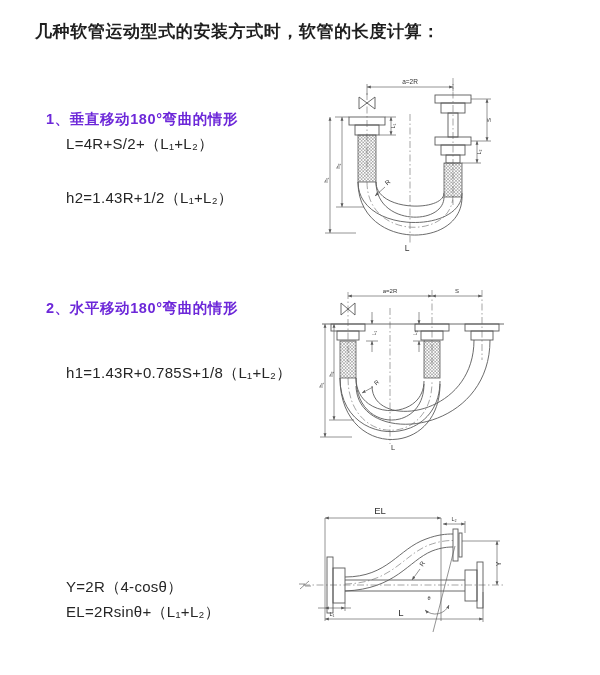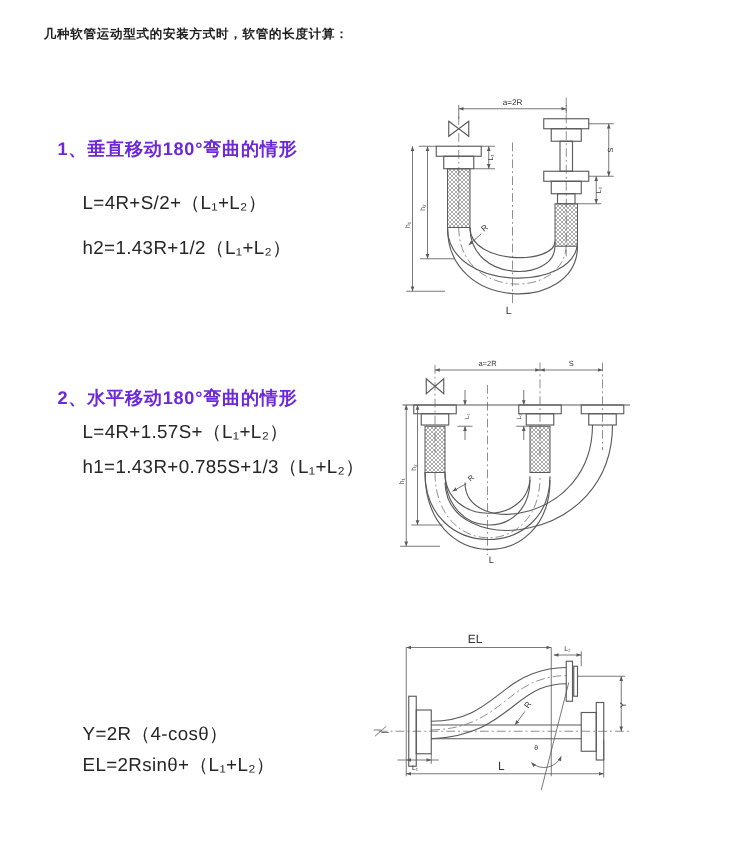--- a/index.html
+++ b/index.html
@@ -1,44 +1,43 @@
 <!DOCTYPE html>
 <html><head>
 <meta charset="utf-8">
 <style>
   html,body{margin:0;padding:0;background:#fff;}
   .page{position:relative;width:600px;height:675px;background:#ffffff;overflow:hidden;
         font-family:"Liberation Sans",sans-serif;}
-  .title{position:absolute;left:35px;top:20px;font-size:10px;font-weight:600;
+  .title{position:absolute;left:35px;top:20px;font-size:17px;font-weight:600;
          color:#1e1e1e;letter-spacing:.6px;white-space:nowrap;}
   .sec-h{position:absolute;left:46px;font-size:14.5px;font-weight:600;color:#6d28d9;
          letter-spacing:.6px;white-space:nowrap;}
   .formula{position:absolute;left:66px;font-size:15px;font-weight:400;color:#262626;
            letter-spacing:.3px;white-space:nowrap;}
   svg{position:absolute;overflow:visible;}
   .ln{stroke:#5a5a5a;stroke-width:.9;fill:none;}
   .dim{stroke:#5a5a5a;stroke-width:.65;fill:none;}
   .cl{stroke:#6a6a6a;stroke-width:.6;fill:none;stroke-dasharray:7 2.5 1.5 2.5;}
   .braid{stroke:#5a5a5a;stroke-width:.8;}
   .lbl{fill:#333;font-family:"Liberation Sans",sans-serif;}
 </style>
 </head>
 <body>
 
 <div class="page">
 
   <div class="title">几种软管运动型式的安装方式时，软管的长度计算：</div>
 
   <div class="sec-h" style="top:110px">1、垂直移动180°弯曲的情形</div>
-  <div class="formula" style="top:153px">L=4R+S/2+（L₁+L₂）</div>
+  <div class="formula" style="top:135px">L=4R+S/2+（L₁+L₂）</div>
   <div class="formula" style="top:189px">h2=1.43R+1/2（L₁+L₂）</div>
 
-  <div class="sec-h" style="top:309px">2、水平移动180°弯曲的情形</div>
-  <div class="formula" style="top:336px">L=4R+1.57S+（L₁+L₂）</div>
-  <div class="formula" style="top:364px">h1=1.43R+0.785S+1/3（L₁+L₂）</div>
+  <div class="sec-h" style="top:299px">2、水平移动180°弯曲的情形</div>
+  <div class="formula" style="top:364px">h1=1.43R+0.785S+1/8（L₁+L₂）</div>
 
   <div class="formula" style="top:578px">Y=2R（4-cosθ）</div>
   <div class="formula" style="top:603px">EL=2Rsinθ+（L₁+L₂）</div>
 
   <svg style="left:310px;top:70px;width:280px;height:190px" viewBox="310 70 280 190">
     <defs>
       <marker id="ar1" viewBox="0 0 10 10" refX="9" refY="5" markerWidth="6.5" markerHeight="6.5" orient="auto-start-reverse">
         <path d="M0,1.5 L9,5 L0,8.5 z" fill="#5a5a5a"></path>
       </marker>
       <pattern id="br1" width="3.2" height="3.2" patternUnits="userSpaceOnUse">

